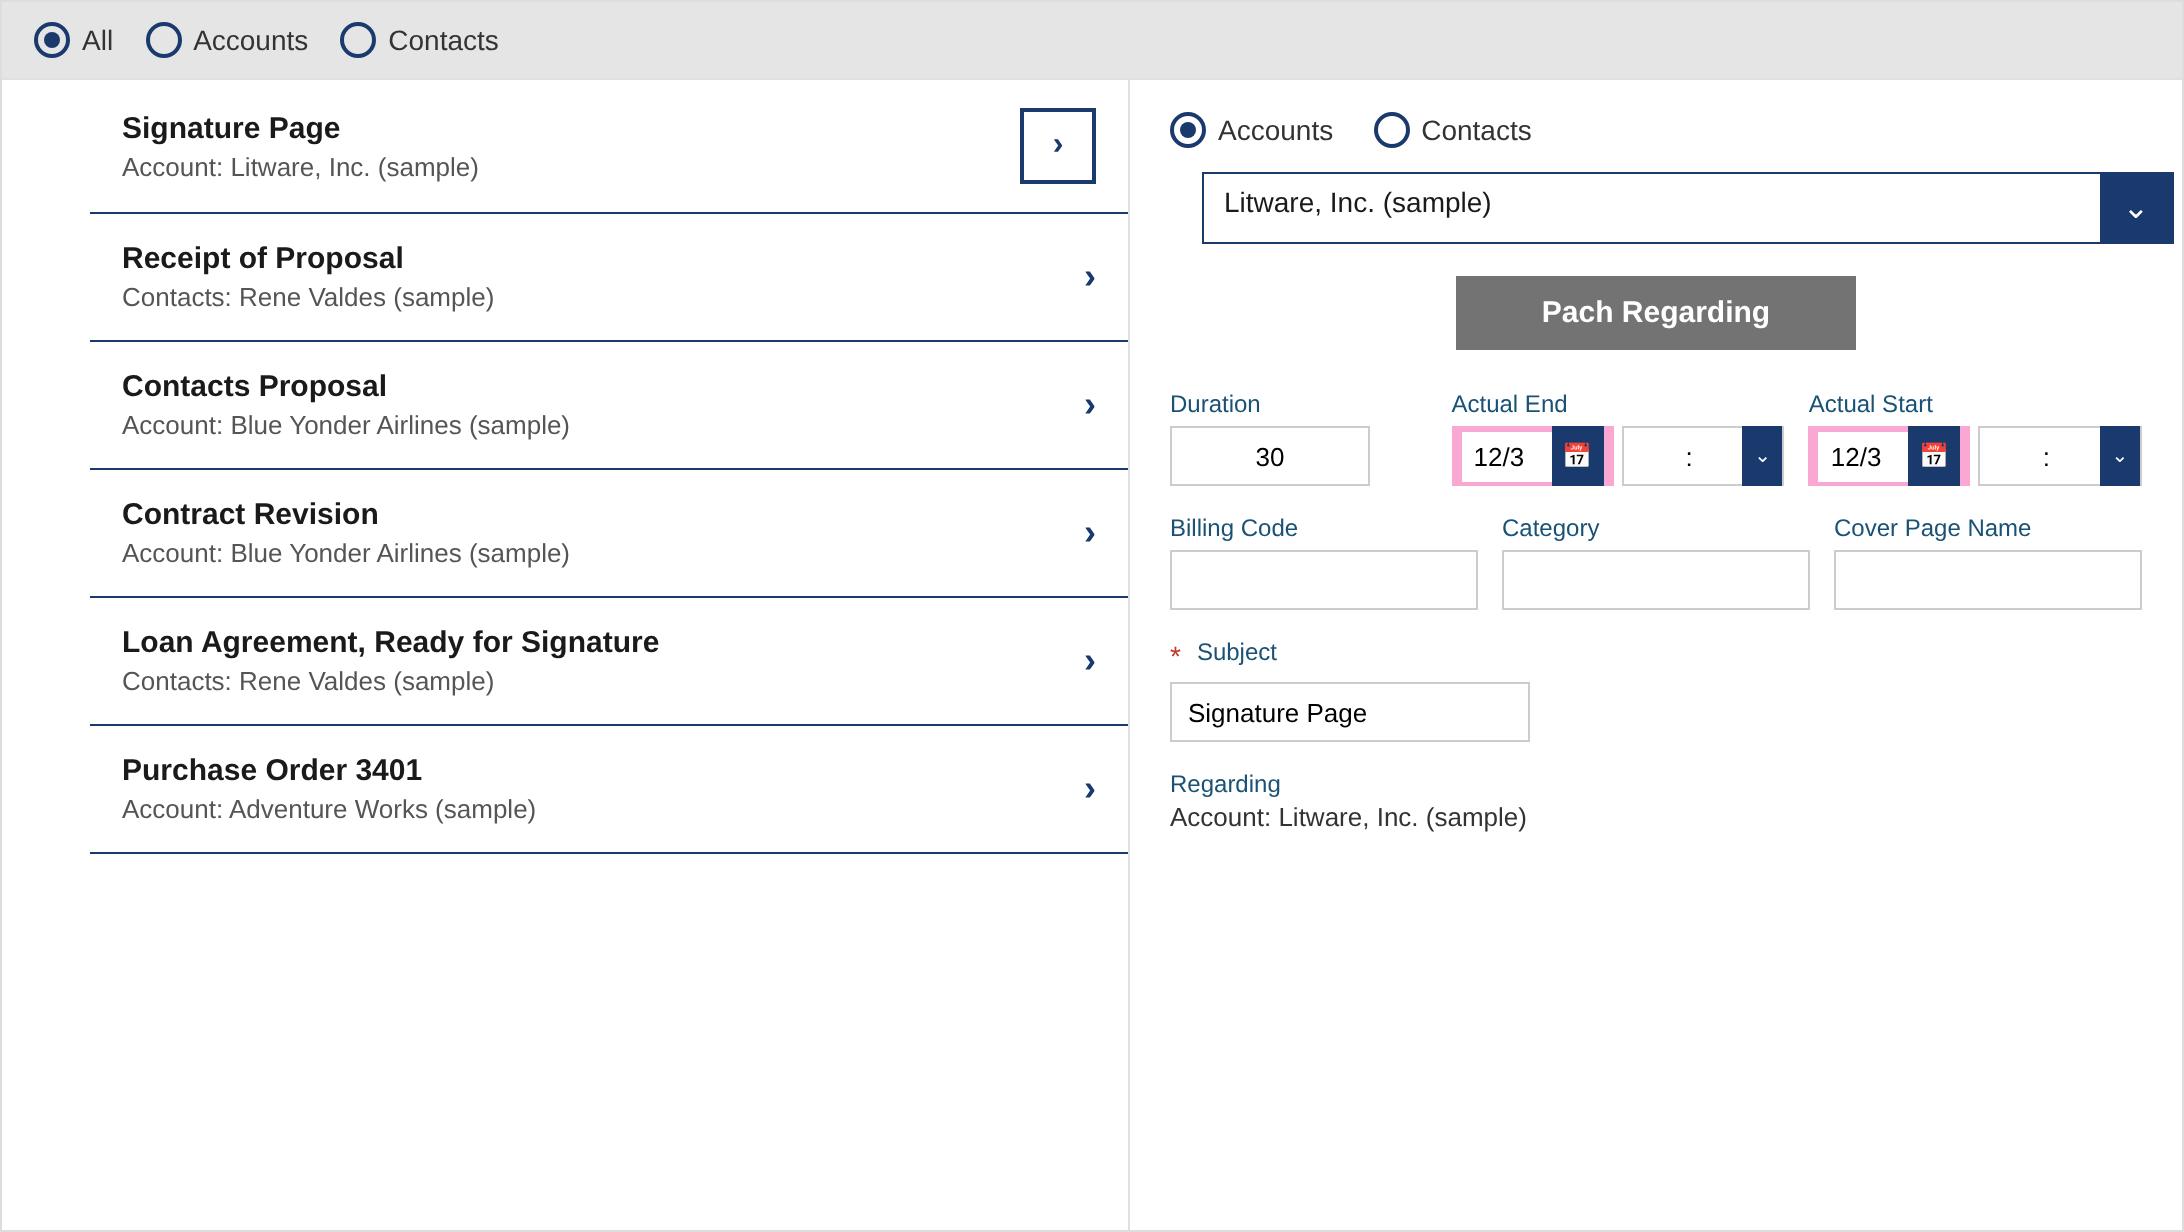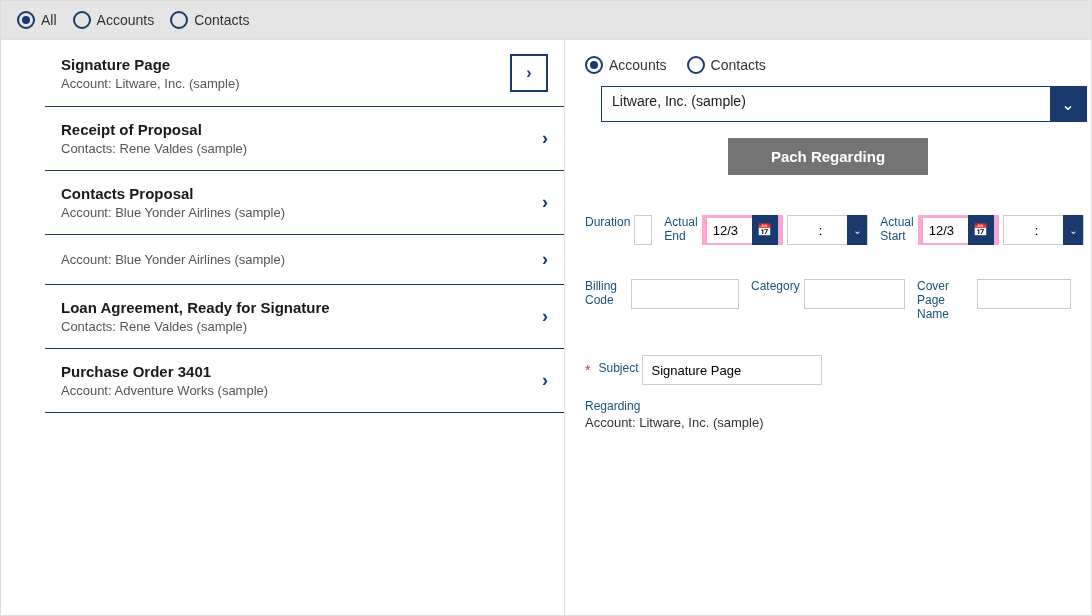--- a/index.html
+++ b/index.html
@@ -171,22 +171,22 @@
     }
     
     .form-row {
       display: flex;
       gap: 12px;
       margin-bottom: 14px;
     }
     .form-group {
       flex: 1;
       display: flex;
+      flex-direction: column;
       gap: 4px;
-      margin-top: 20px;
     }
     .form-label {
       font-size: 12px;
       color: #1a5276;
       font-weight: 500;
     }
     .form-input {
       border: 1px solid #ccc;
       padding: 5px 8px;
       font-size: 13px;
@@ -319,20 +319,21 @@
         </div>
         <div class="list-item">
           <div class="list-item-text">
             <div class="list-item-title">Contacts Proposal</div>
             <div class="list-item-subtitle">Account: Blue Yonder Airlines (sample)</div>
           </div>
           <div class="chevron-right">›</div>
         </div>
         <div class="list-item">
           <div class="list-item-text">
+            <div class="list-item-title">Contract Revision</div>
             <div class="list-item-subtitle">Account: Blue Yonder Airlines (sample)</div>
           </div>
           <div class="chevron-right">›</div>
         </div>
         <div class="list-item">
           <div class="list-item-text">
             <div class="list-item-title">Loan Agreement, Ready for Signature</div>
             <div class="list-item-subtitle">Contacts: Rene Valdes (sample)</div>
           </div>
           <div class="chevron-right">›</div>

